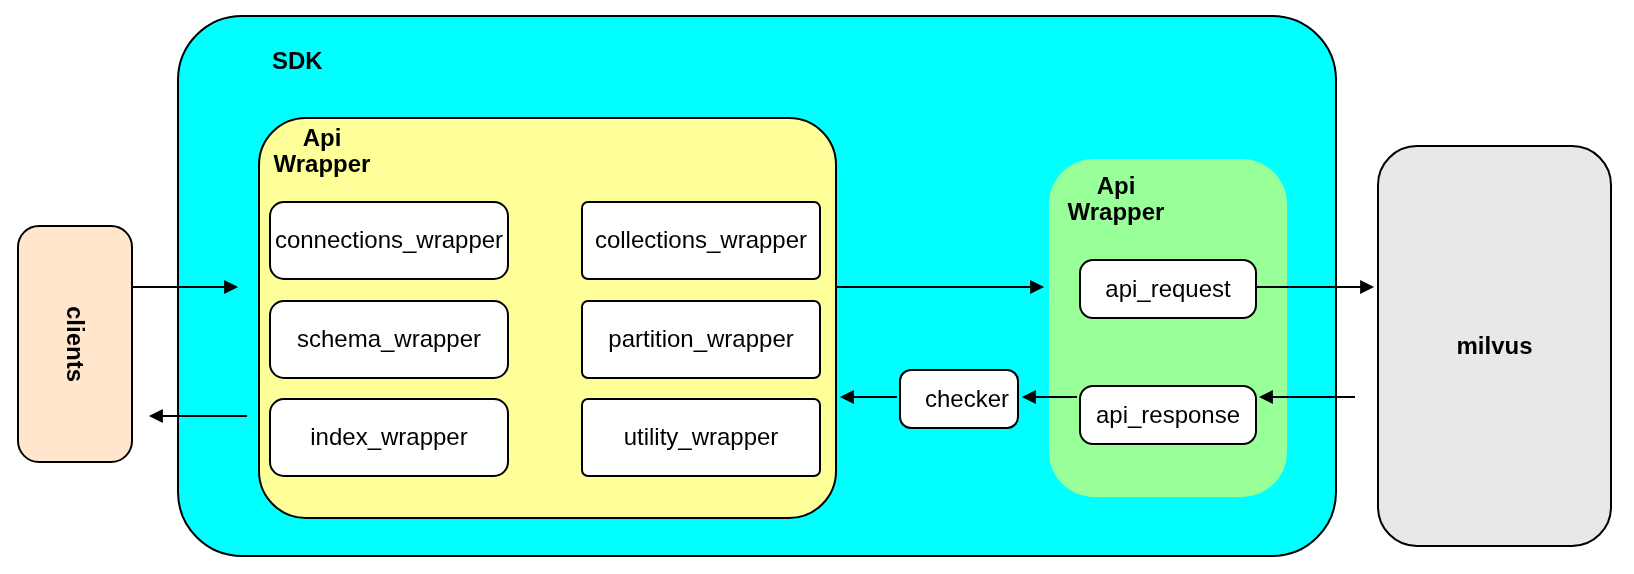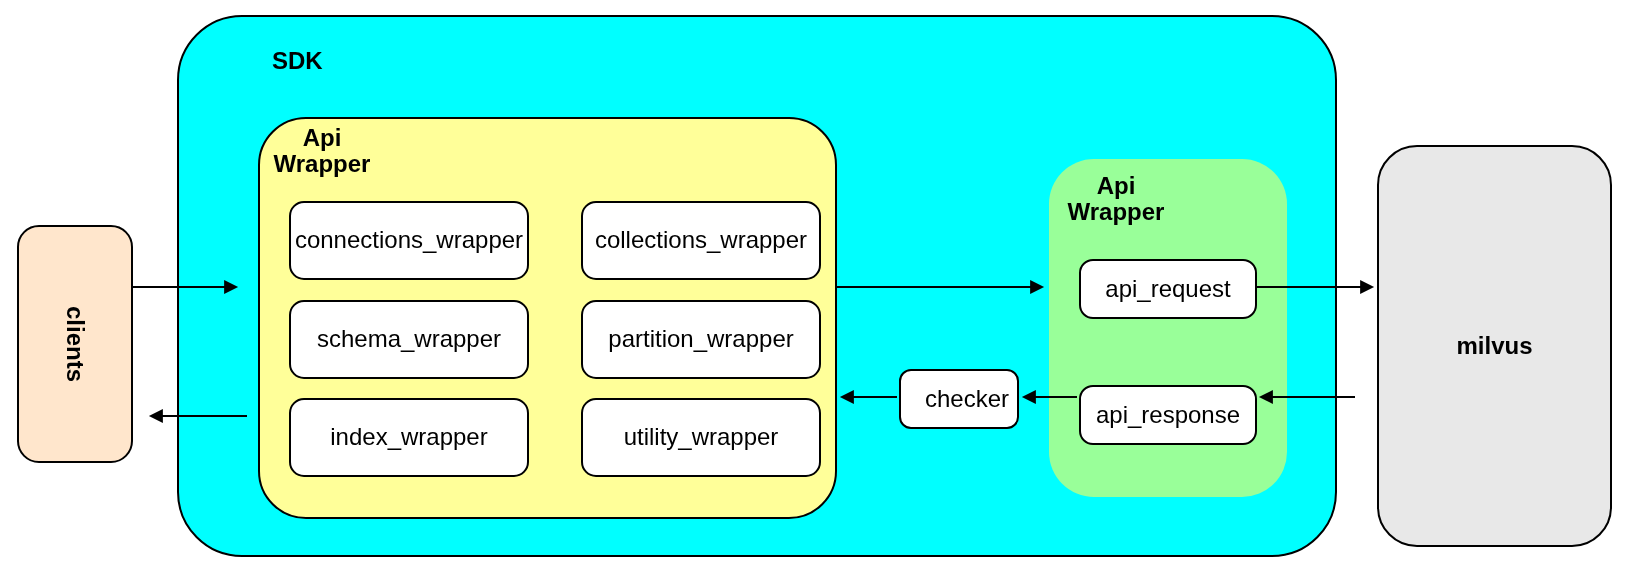--- a/index.html
+++ b/index.html
@@ -25,21 +25,21 @@
   .sdk-label{position:absolute; left:53px; top:30px; font-weight:bold; font-size:24px;margin-left:40px;}
 
   
   .api-wrapper{left:79px; top:100px; width:579px; height:402px; border-radius:48px;
                background:var(--c-api_wrapper);}
   .api-wrapper-label{position:absolute; left:0; top:6px; width:124px; text-align:center;
                      font-weight:bold; font-size:24px; line-height:26px;}
 
   .wbox{width:240px; height:79px; border-radius:15px;}
   .wb-r1{top:82px;} .wb-r2{top:181px;text-align:right;} .wb-r3{top:279px;}
-  .wb-c1{left:29px;} .wb-c2{left:321px;}
+  .wb-c1{left:9px;} .wb-c2{left:321px;border-radius:7px;}
 
   
   .checker{left:720px; top:352px; width:120px; height:60px; border-radius:12px;padding-left:16px;}
 
   
   .api-gateway{left:870px; top:142px; width:238px; height:338px; border-radius:45px;
                background:var(--c-api_gateway); border:none;}
   .api-gateway-label{position:absolute; left:0; top:14px; width:134px; text-align:center;
                      font-weight:bold; font-size:24px; line-height:26px;}
   .gbox{left:30px; width:178px; height:60px; border-radius:14px;}

